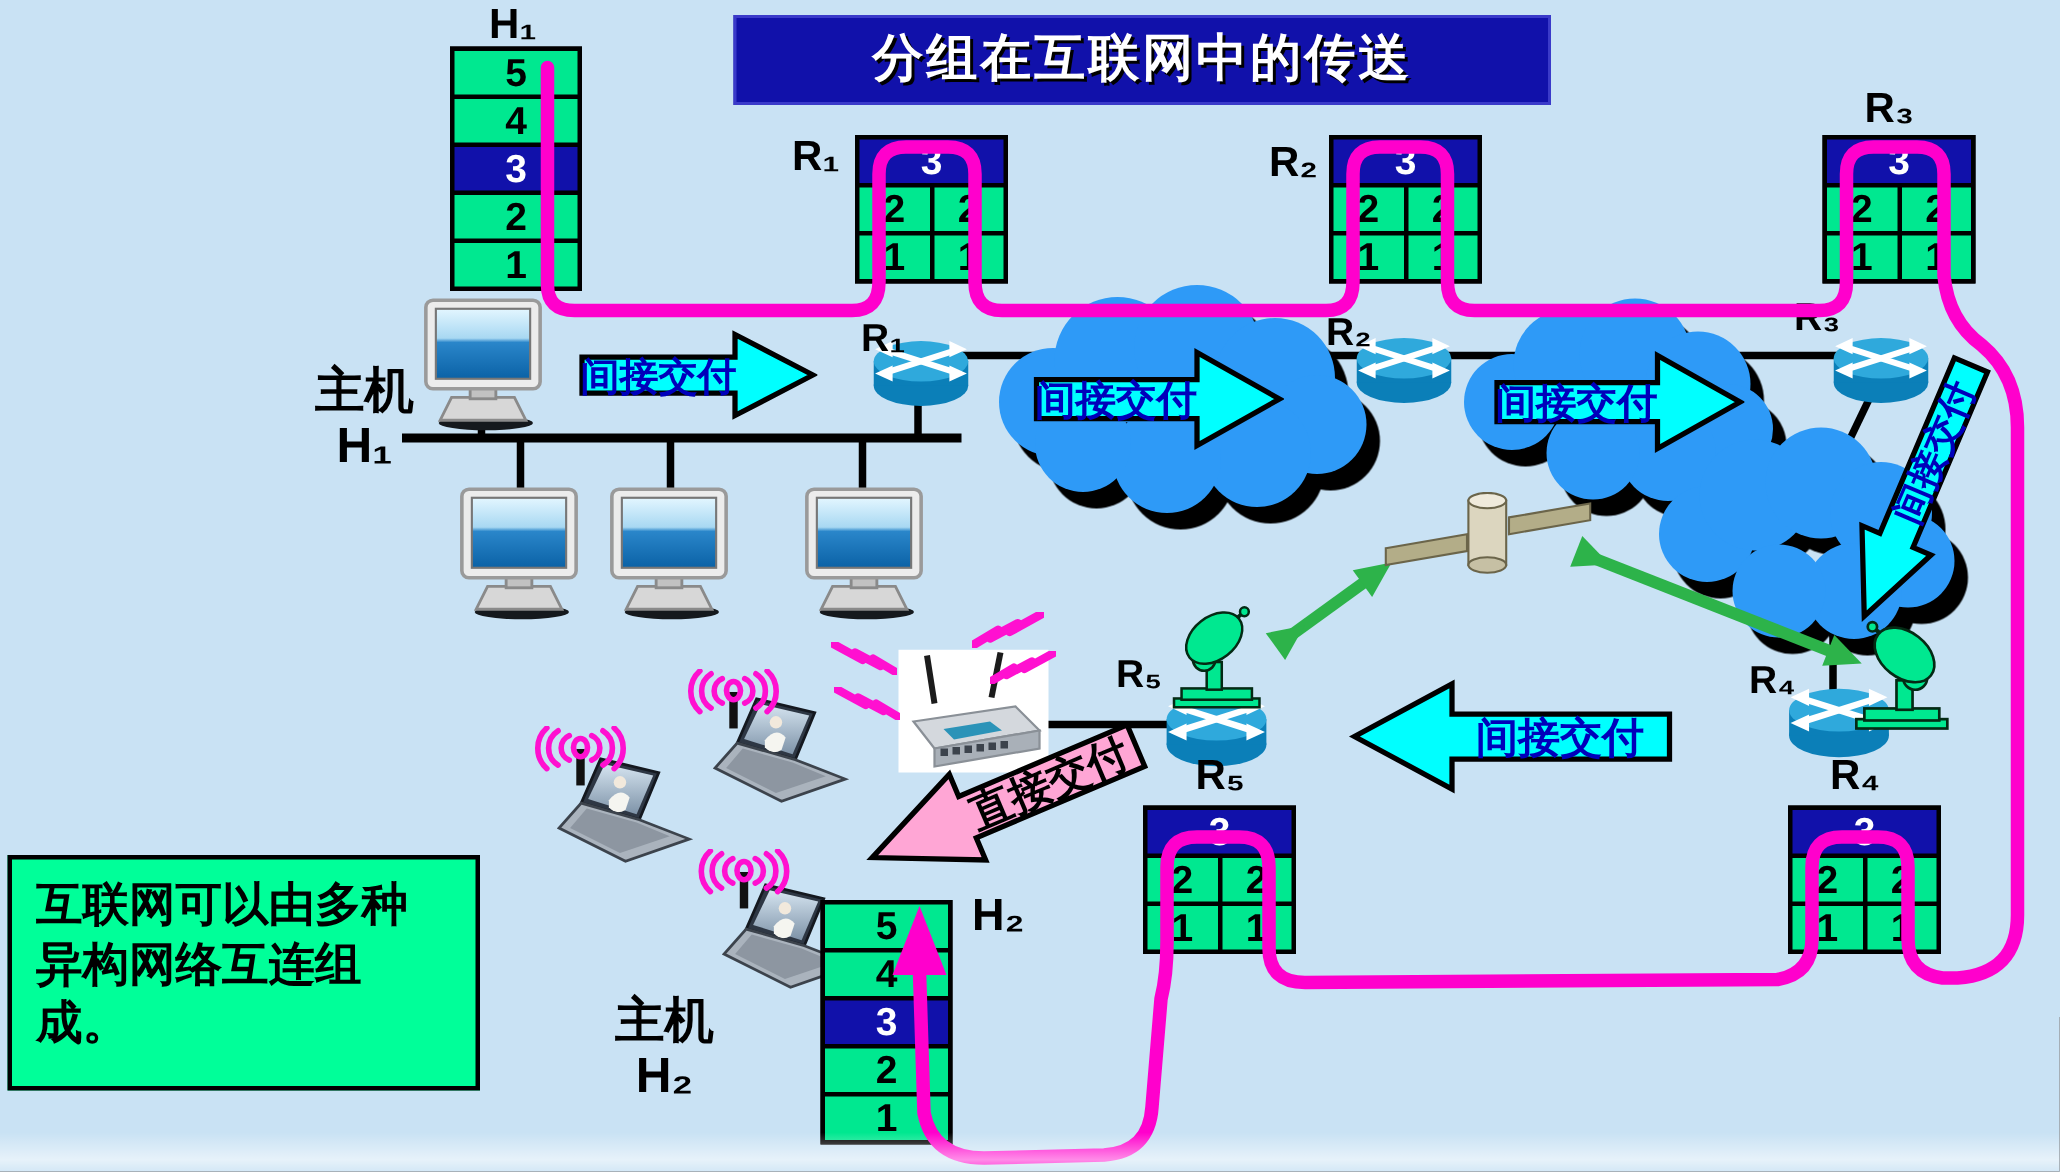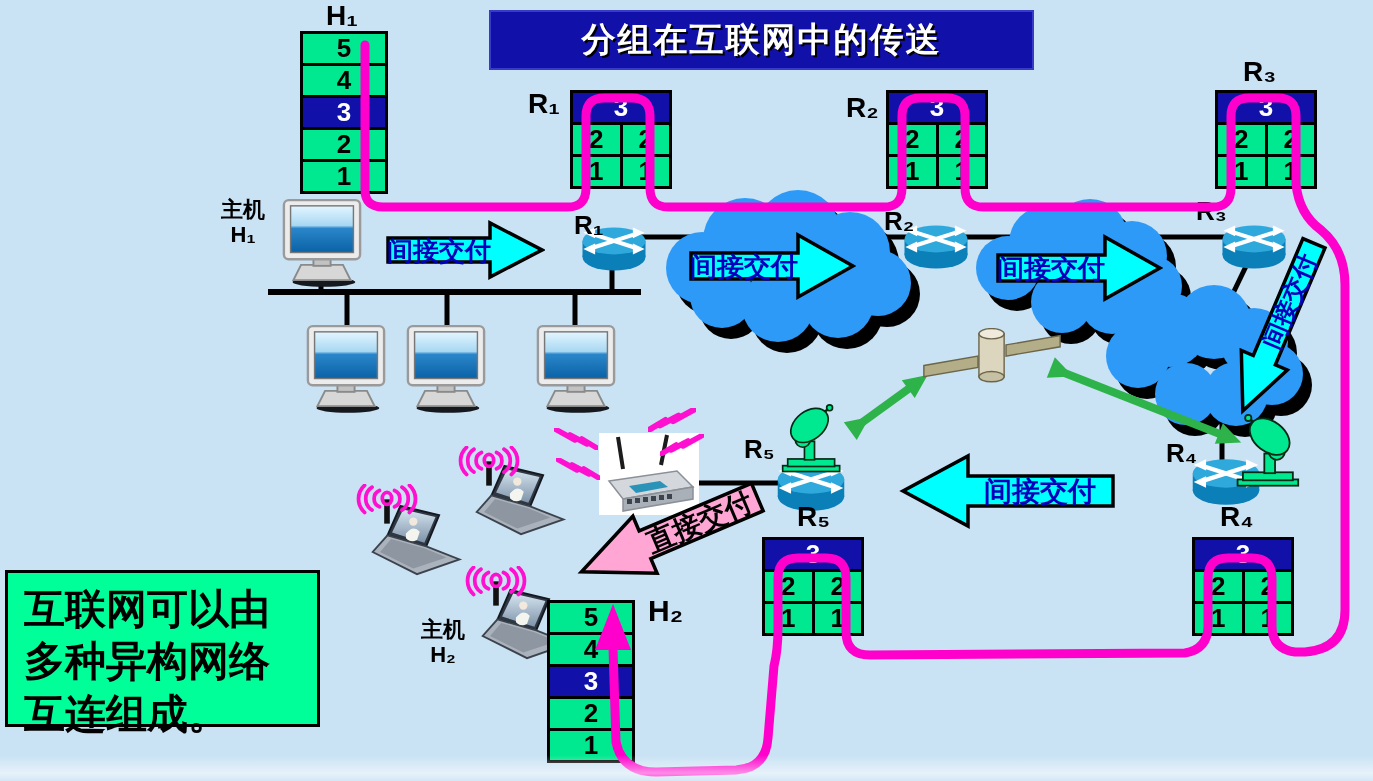--- a/index.html
+++ b/index.html
@@ -26,38 +26,38 @@
     left:465px;top:10px;width:545px;height:60px;
     background:var(--title-bg);border:2px solid #3a3ac9;box-sizing:border-box;
     color:#fff;font-size:34px;font-weight:bold;text-align:center;line-height:55px;
     letter-spacing:2px; text-shadow:2px 2px 0 #000;margin-left:24px;
   }
 
   
   .info-box{
     left:5px;top:570px;width:315px;height:157px;box-sizing:border-box;
     background:var(--info-green);border:3px solid #000;
-    padding:10px 16px;color:#000;font-size:41px;font-weight:bold;line-height:1.28;
+    padding:10px 16px;color:#000;font-size:31px;font-weight:bold;line-height:1.28;
   }
 
   
   .stack{background:#000;border:3px solid #000;display:flex;flex-direction:column;gap:3px;}
   .stack .row{background:var(--layer-green);height:29px;display:flex;align-items:center;justify-content:center;
     color:#000;font-size:26px;font-weight:bold;line-height:29px;}
   .stack .row.hl{background:var(--layer3-blue);color:#fff;}
   .host-stack{width:82px;}
   .router-stack{width:96px;}
   .router-stack .cols{display:flex;gap:3px;height:29px;}
   .router-stack .cols .cell{flex:1;background:var(--layer-green);display:flex;align-items:center;justify-content:center;
     color:#000;font-size:26px;font-weight:bold;}
 
   
   .lbl{color:#000;font-weight:bold;font-size:28px;white-space:nowrap;}
   .lbl.small{font-size:26px;}
-  .host-lbl{text-align:center;line-height:1.12;font-size:22px;font-weight:bold;color:#000;}
+  .host-lbl{text-align:center;line-height:1.12;font-size:33px;font-weight:bold;color:#000;margin-top:44px;}
 
   
   .darrow{pointer-events:none;}
   .darrow svg polygon{fill:var(--arrow-cyan);stroke:#000;stroke-width:3.5;stroke-linejoin:miter;}
   .darrow svg text{fill:var(--arrow-text-blue);font-weight:bold;font-family:"Liberation Sans","DejaVu Sans",sans-serif;}
   .darrow.pink svg polygon{fill:var(--arrow-pink);}
   .darrow.pink svg text{fill:#000;}
 
   .rot-67{transform:rotate(-67deg);}
   .rot-23{transform:rotate(-23deg);}

